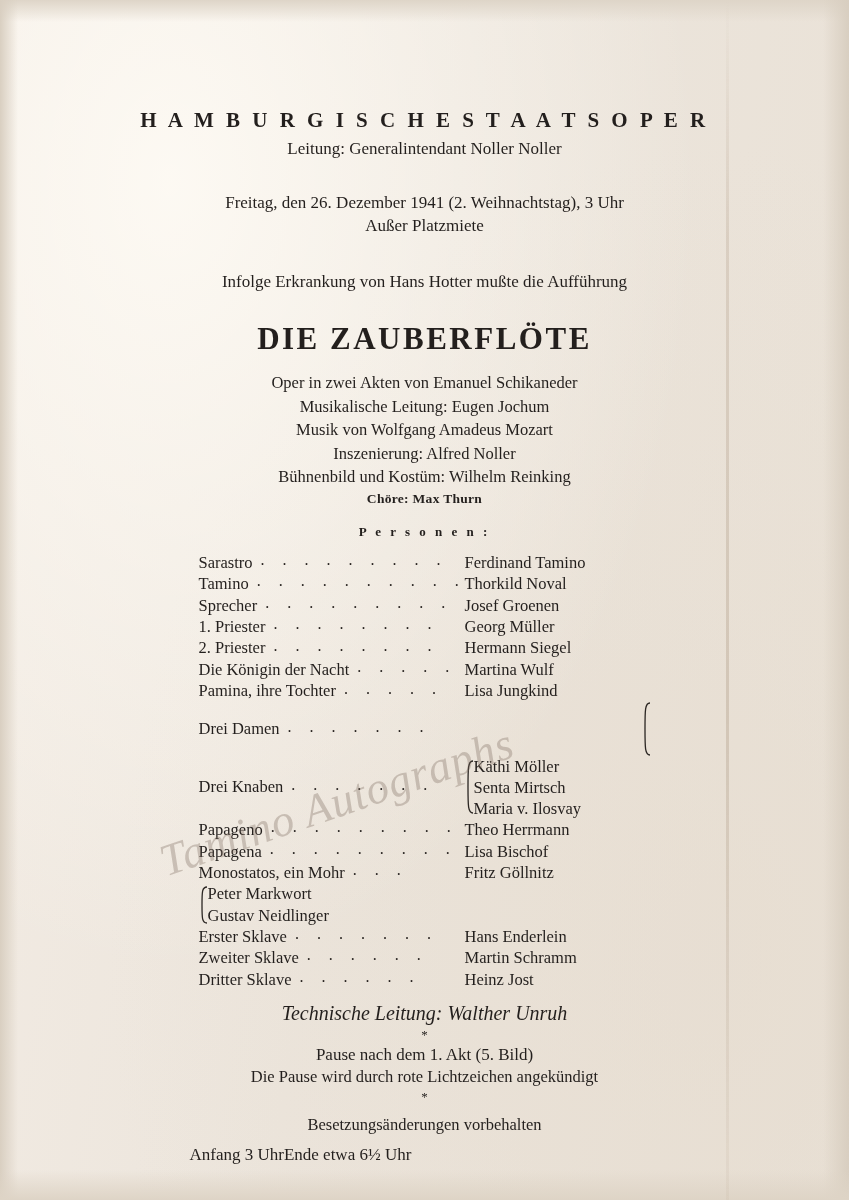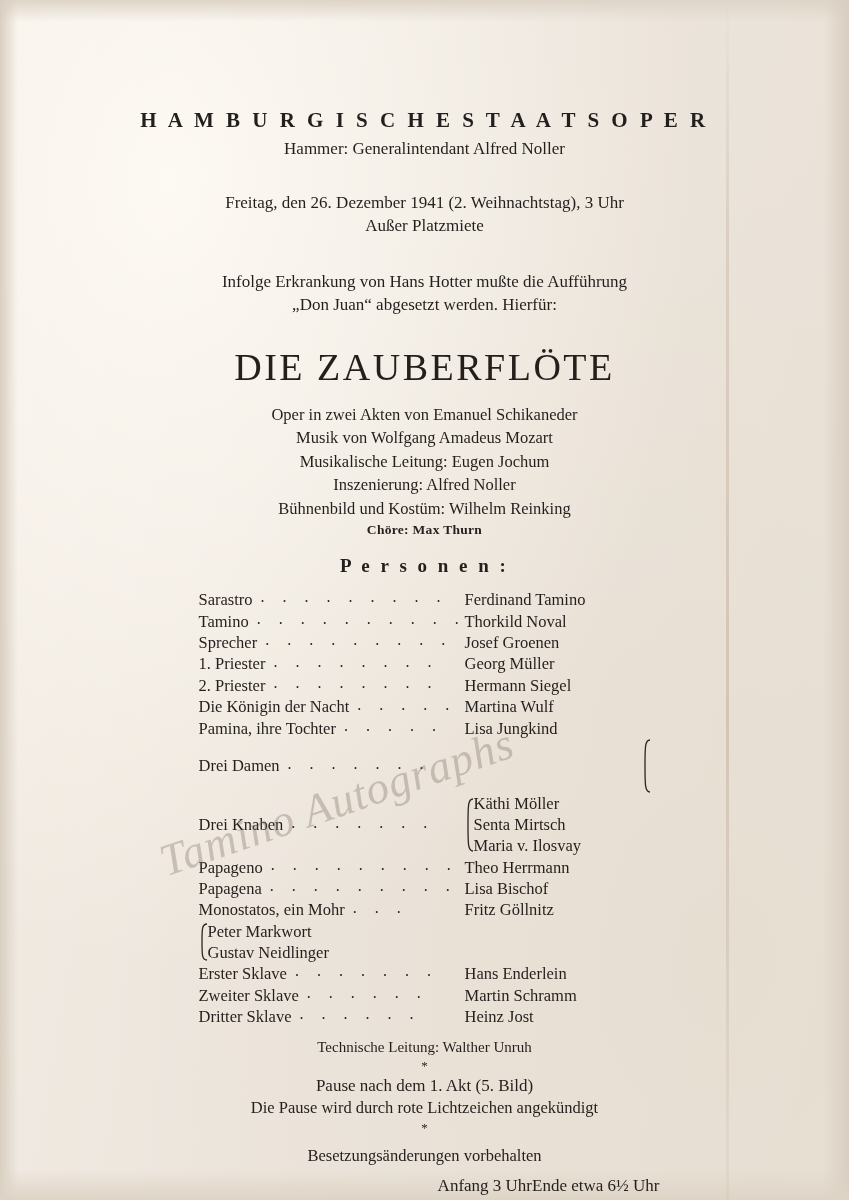--- a/index.html
+++ b/index.html
@@ -76,37 +76,37 @@
   .date-sub {
     font-size: 17px;
     margin: 0 0 34px 0;
   }
   .notice {
     font-size: 17px;
     line-height: 1.38;
     margin: 11px 0 28px 0;
   }
   .opera-title {
-    font-size: 38px;
-    font-weight: normal;
+    font-size: 31px;
+    font-weight: bold;
     letter-spacing: 2.5px;
     margin: 0 0 14px 0;
   }
   .credits {
     font-size: 16.5px;
     line-height: 1.42;
     margin: 0 0 6px 0;
   }
   .credits .small {
     font-size: 13.5px;
     font-weight: bold;
     letter-spacing: 0.3px;
   }
   .cast-heading {
-    font-size: 19px;
+    font-size: 13px;
     font-weight: bold;
     letter-spacing: 3px;
     margin: 16px 0 12px 0;
   }
 
   .cast {
     width: 452px;
     margin: 0 auto;
     text-align: left;
     font-size: 16.5px;
@@ -162,35 +162,36 @@
   .group-names {
     flex: 0 0 177px;
     width: 177px;
   }
   .group-names div {
     line-height: 1.28;
     white-space: nowrap;
   }
 
   .tech {
-    font-size: 15px;
+    font-size: 20px;
     margin: 12px 0 2px 0;
+    font-style: italic;
   }
   .star {
     font-size: 13px;
     margin: 2px 0 2px 0;
     letter-spacing: 0;
   }
   .pause1 { font-size: 17px; margin: 2px 0 2px 0; }
   .pause2 { font-size: 16.5px; margin: 0 0 2px 0; }
   .changes { font-size: 16.5px; margin: 10px 0 10px 0; }
 
   .times {
     display: flex;
-    justify-content: flex-end;
+    justify-content: flex-start;
     width: 470px;
     margin: 4px auto 0 auto;
     font-size: 17px;
   }
 
   .watermark {
     position: absolute;
     left: 150px;
     top: 768px;
     width: 420px;
@@ -211,36 +212,35 @@
 <div class="page">
   <div class="edge-top"></div>
   <div class="edge-left"></div>
   <div class="edge-right"></div>
   <div class="edge-bottom"></div>
   <div class="crease"></div>
 
   <div class="content">
 
     <div class="house-name">H A M B U R G I S C H E  S T A A T S O P E R</div>
-    <div class="house-sub">Hammer: Generalintendant Alfred Noller</div>
+    <div class="house-sub">Leitung: Generalintendant Noller Noller</div>
 
     <div class="date-line">Freitag, den 26. Dezember 1941 (2. Weihnachtstag), 3 Uhr</div>
     <div class="date-sub">Außer Platzmiete</div>
 
     <div class="notice">
       <div>Infolge Erkrankung von Hans Hotter mußte die Aufführung</div>
-      <div>„Don Juan“ abgesetzt werden. Hierfür:</div>
     </div>
 
     <div class="opera-title">DIE ZAUBERFLÖTE</div>
 
     <div class="credits">
       <div>Oper in zwei Akten von Emanuel Schikaneder</div>
+      <div>Musikalische Leitung: Eugen Jochum</div>
       <div>Musik von Wolfgang Amadeus Mozart</div>
-      <div>Musikalische Leitung: Eugen Jochum</div>
       <div>Inszenierung: Alfred Noller</div>
       <div>Bühnenbild und Kostüm: Wilhelm Reinking</div>
       <div class="small">Chöre: Max Thurn</div>
     </div>
 
     <div class="cast-heading">P e r s o n e n :</div>
 
     <div class="cast">
 
       <div class="cast-row">

